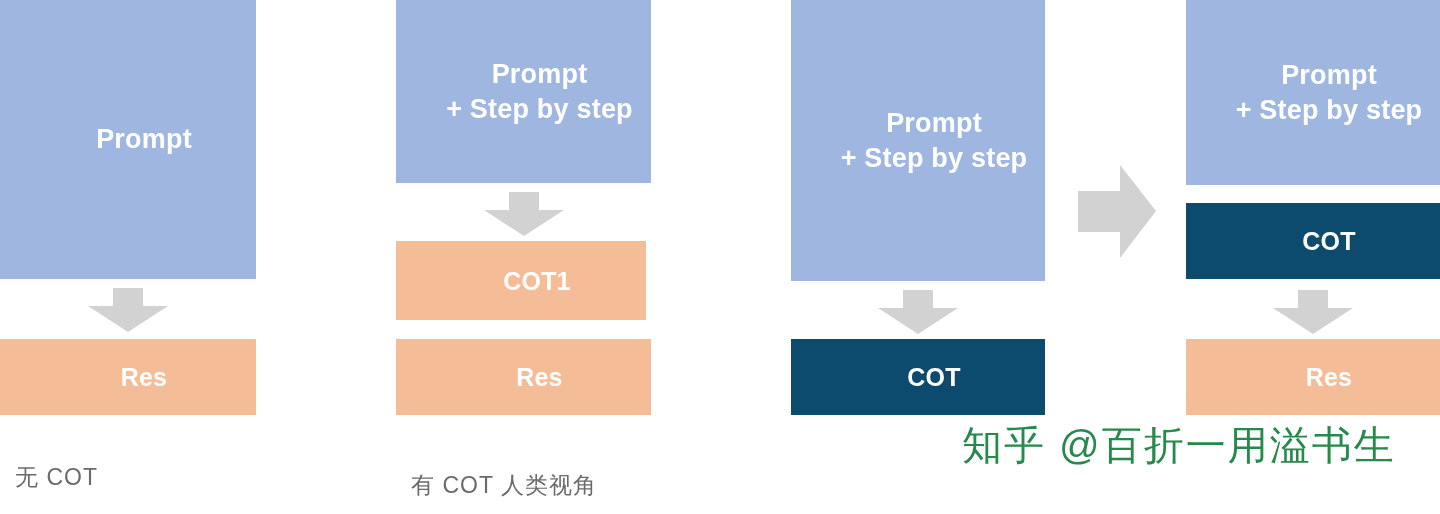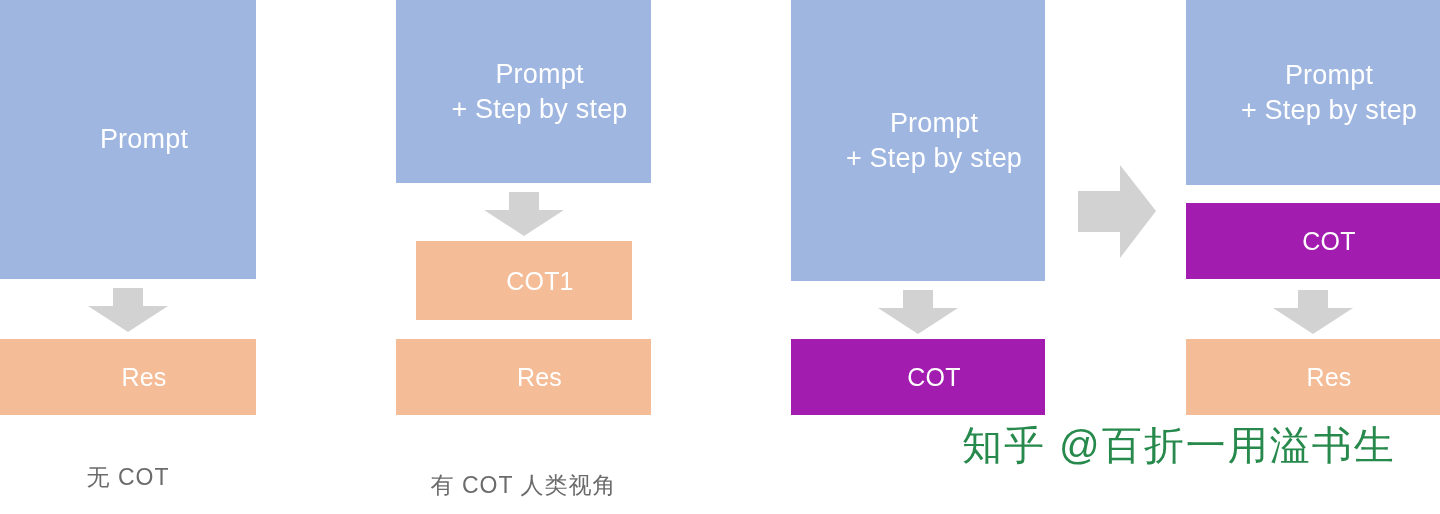--- a/index.html
+++ b/index.html
@@ -18,50 +18,50 @@
     background: #ffffff;
     overflow: hidden;
   }
   .box {
     position: absolute;
     display: flex;
     align-items: center;
     justify-content: center;
     text-align: center;
     color: #ffffff;
-    font-weight: 400;
+    font-weight: 700;
     line-height: 1.28;
     letter-spacing: 0.2px;
     box-sizing: border-box;
     padding-left: 32px;
   }
   .box-blue   { background: #9fb6e0; }
   .box-orange { background: #f4bc97; }
-  .box-green  { background: #a21caf; }
+  .box-green  { background: #0c4a6e; }
 
   .box-label {
     display: block;
     white-space: pre-line;
   }
 
   .arrow-down {
     position: absolute;
   }
   .arrow-right {
     position: absolute;
   }
   .arrow-down svg, .arrow-right svg { display: block; }
 
   .caption {
     position: absolute;
     color: #6b6b6b;
     font-size: 23px;
     letter-spacing: 1px;
     white-space: nowrap;
-    text-align: center;
+    padding-left: 15px;
   }
 
   .watermark {
     position: absolute;
     color: #15803d;
     font-size: 40px;
     letter-spacing: 2px;
     white-space: nowrap;
     opacity: 0.92;
     pointer-events: none;
@@ -93,21 +93,21 @@
     <span class="box-label">Prompt
 + Step by step</span>
   </div>
 
   <div class="arrow-down" style="left:474px; top:192px; width:100px; height:44px;">
     <svg width="100" height="44" viewBox="0 0 100 44">
       <polygon points="35,0 65,0 65,18 90,18 50,44 10,18 35,18" fill="#d2d2d2"></polygon>
     </svg>
   </div>
 
-  <div class="box box-orange" style="left:416px; top:241px; width:216px; height:79px; font-size:25px;">
+  <div class="box box-orange" style="left:396px; top:241px; width:250px; height:79px; font-size:25px;">
     <span class="box-label">COT1</span>
   </div>
 
   <div class="box box-orange" style="left:396px; top:339px; width:255px; height:76px; font-size:25px;">
     <span class="box-label">Res</span>
   </div>
 
   <div class="caption" style="left:396px; top:470px; width:255px;">有 COT 人类视角</div>
 
   <div class="box box-blue" style="left:791px; top:0px; width:254px; height:281px; font-size:27px;">

